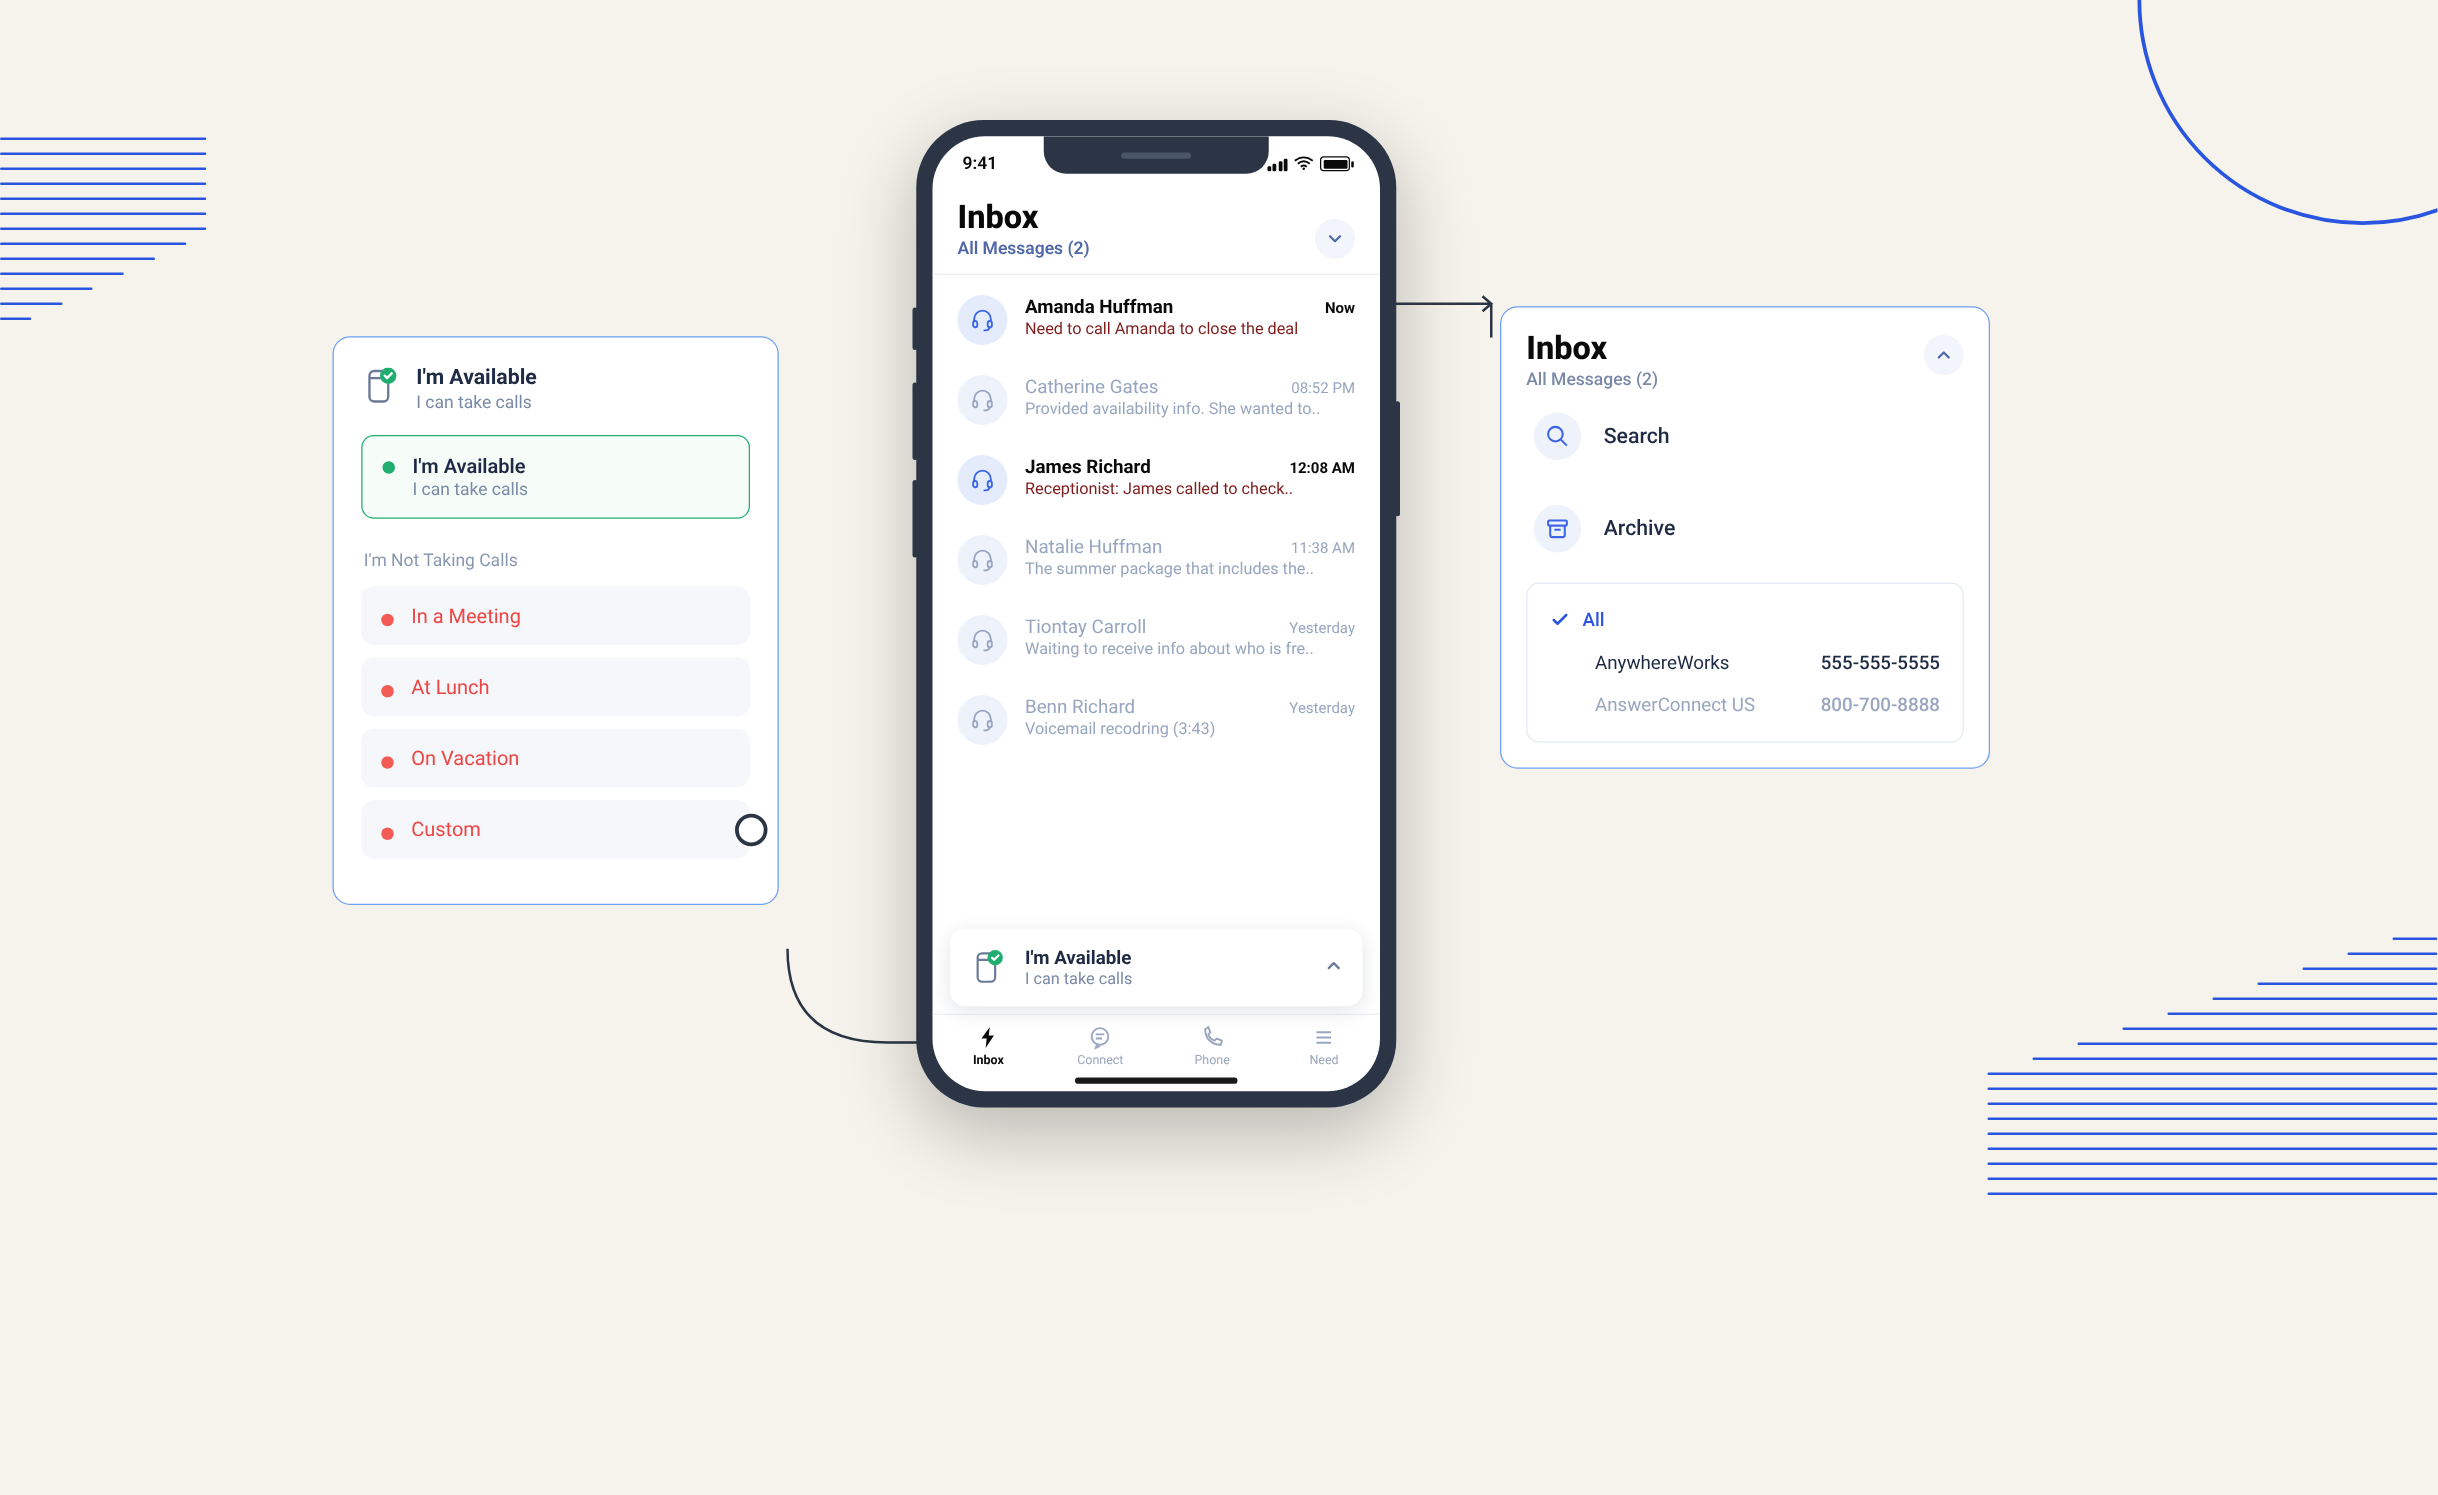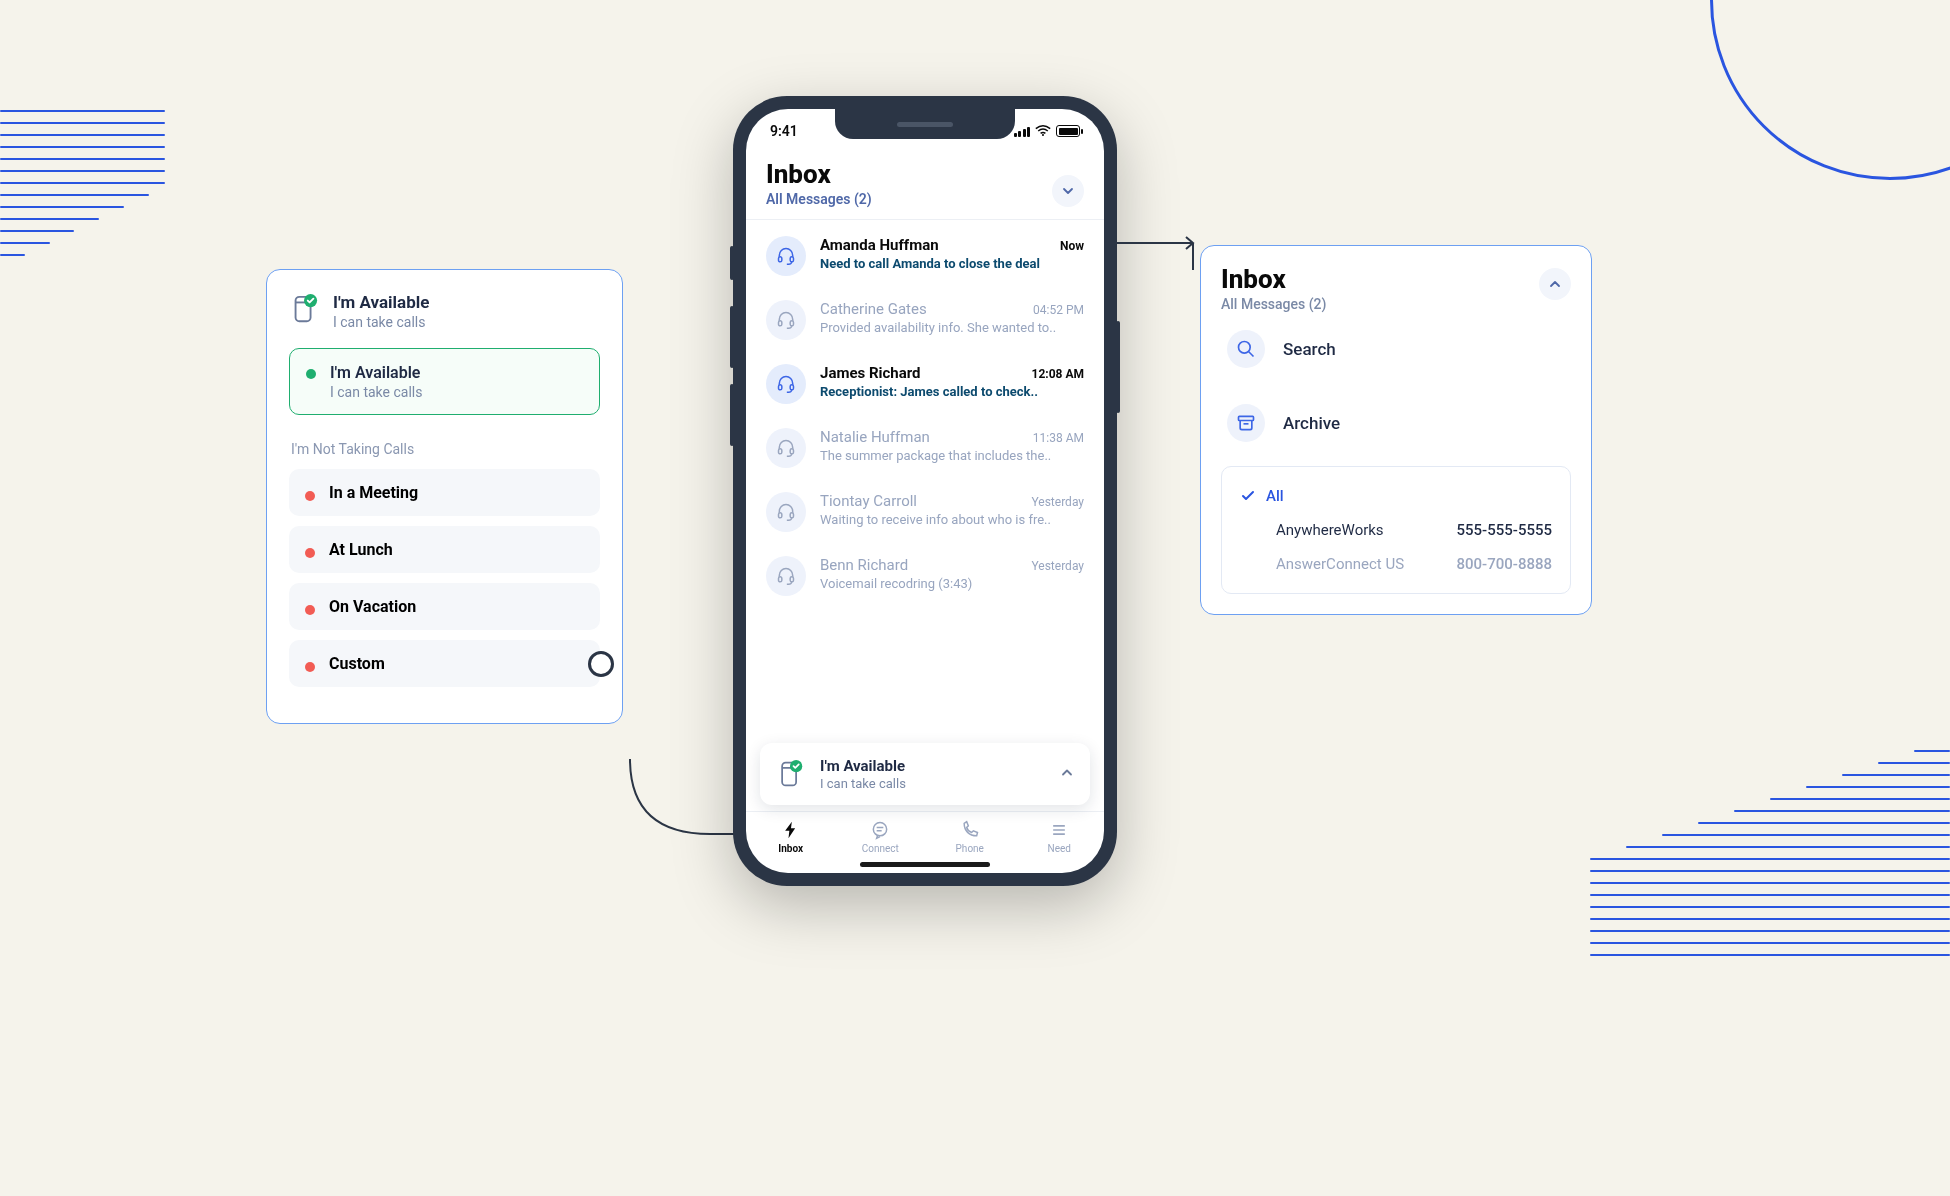--- a/index.html
+++ b/index.html
@@ -103,21 +103,21 @@
     margin: 26px 2px 12px 2px;
   }
   .status-option {
     background: #f5f7fa;
     border-radius: 10px;
     padding: 14px 16px;
     display: flex; align-items: center; gap: 14px;
     margin-bottom: 10px;
     position: relative;
   }
-  .status-option .lbl { color: #000000; font-size: 16px; font-weight: 700;}
+  .status-option .lbl { color: #ef4444; font-size: 16px; font-weight: 400;}
   .status-option .ring {
     position:absolute; right:-14px; top:50%; transform:translateY(-50%);
     width:26px; height:26px; border:3px solid #2b3545; border-radius:50%;
     background:#fff;
   }
 
   
   .phone {
     position: absolute;
     left: 733px; top: 96px;
@@ -191,21 +191,21 @@
   }
   .msg.unread .avatar { background:#e4ecfc; }
   .msg .avatar svg { width:20px; height:20px; }
   .msg .content { flex:1; min-width:0;}
   .msg .row1 { display:flex; justify-content:space-between; align-items:baseline; gap:4px;}
   .msg .name { font-size:15px; color:#98a5bf; }
   .msg .time { font-size:12px; color:#98a5bf; white-space:nowrap;}
   .msg .preview { font-size:13px; color:#98a5bf; margin-top:2px; white-space:nowrap; overflow:hidden; text-overflow:ellipsis;}
   .msg.unread .name { color:#0a0a0a; font-weight:700;}
   .msg.unread .time { color:#0a0a0a; font-weight:700;}
-  .msg.unread .preview { color:#0c4a6e; font-weight:700;}
+  .msg.unread .preview { color:#7f1d1d; font-weight:400;}
 
   .avail-card {
     margin: 6px 14px;
     border-radius:12px; box-shadow: 0 4px 16px rgba(20,30,60,.12);
     background:#fff; padding: 14px 16px;
     display:flex; align-items:center; gap:14px;
     position: relative;
   }
   .avail-card .ttl { font-weight:700; color:#1f2a44; font-size:15px;}
   .avail-card .sub { color:#7a89a6; font-size:13px; margin-top:1px;}
@@ -429,21 +429,21 @@
           <svg viewBox="0 0 24 24" class="ic-gray" fill="none" stroke-width="1.8">
               <path d="M4 13 v-2 a8 8 0 0 1 16 0 v2"></path>
               <rect x="3" y="13" width="4" height="6" rx="2"></rect>
               <rect x="17" y="13" width="4" height="6" rx="2"></rect>
               <path d="M19 19 a4 4 0 0 1 -4 3 h-2"></path>
             </svg>
         </span>
         <div class="content">
           <div class="row1">
               <span class="name">Catherine Gates</span>
-              <span class="time">04:52 PM</span>
+              <span class="time">08:52 PM</span>
             </div>
           <div class="preview">Provided availability info. She wanted to..</div>
         </div>
       </div>
       <div class="msg unread">
         <span class="avatar">
           <svg viewBox="0 0 24 24" class="ic-blue" fill="none" stroke-width="1.8">
               <path d="M4 13 v-2 a8 8 0 0 1 16 0 v2"></path>
               <rect x="3" y="13" width="4" height="6" rx="2"></rect>
               <rect x="17" y="13" width="4" height="6" rx="2"></rect>

